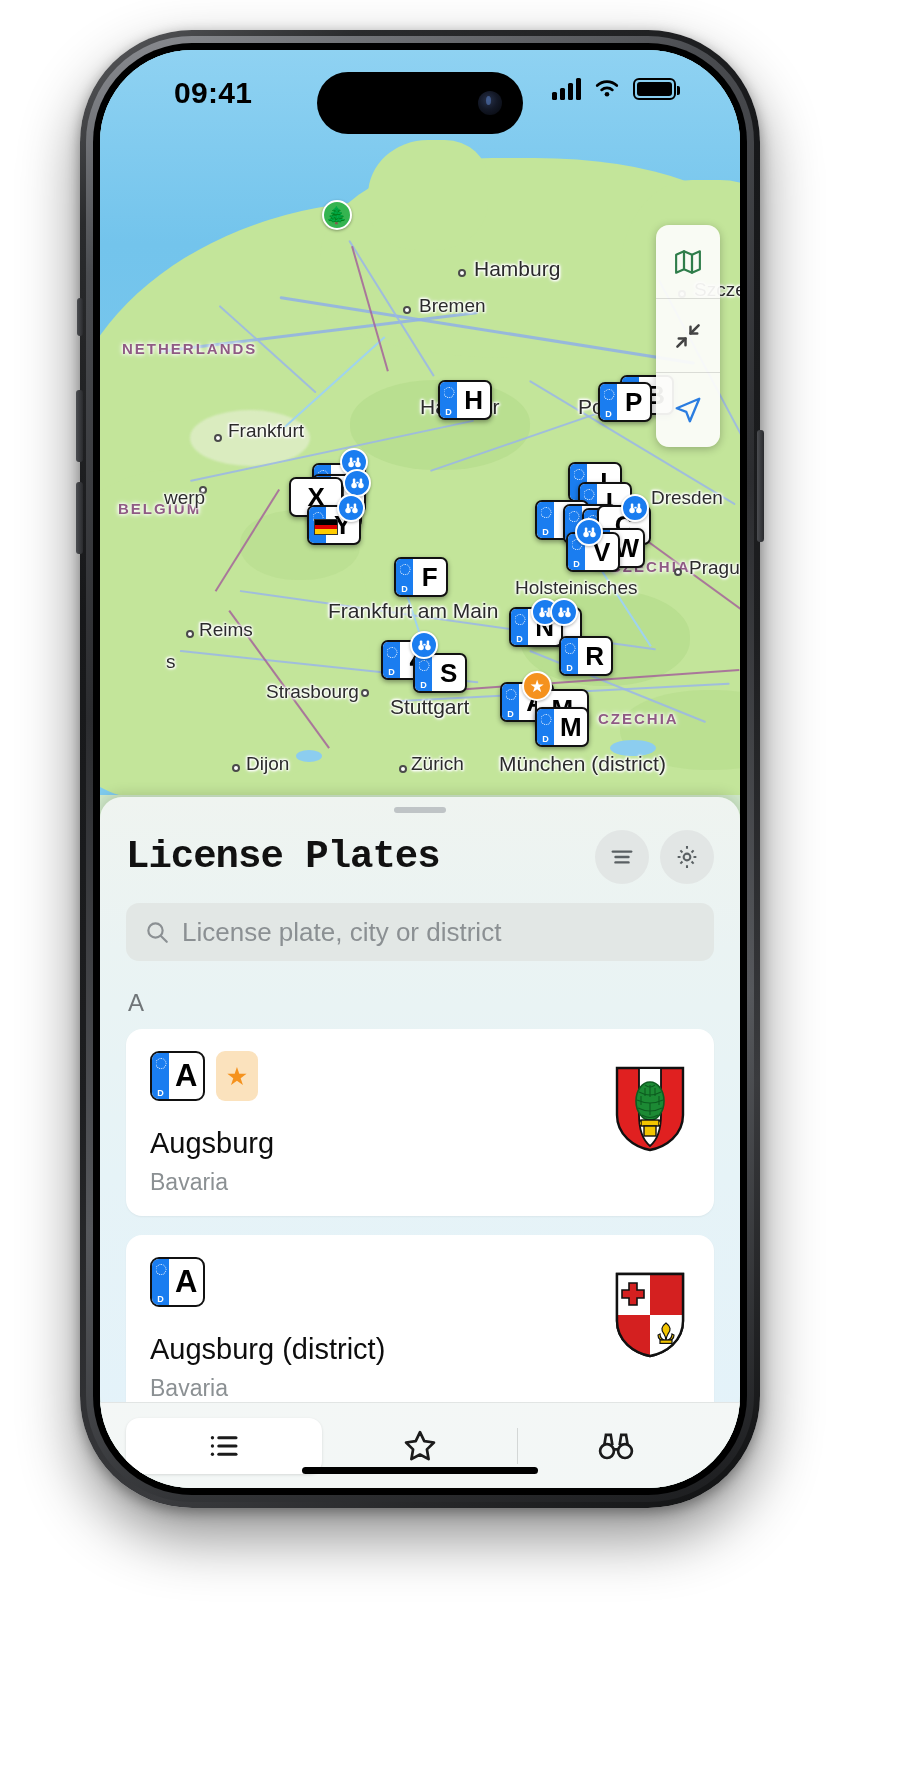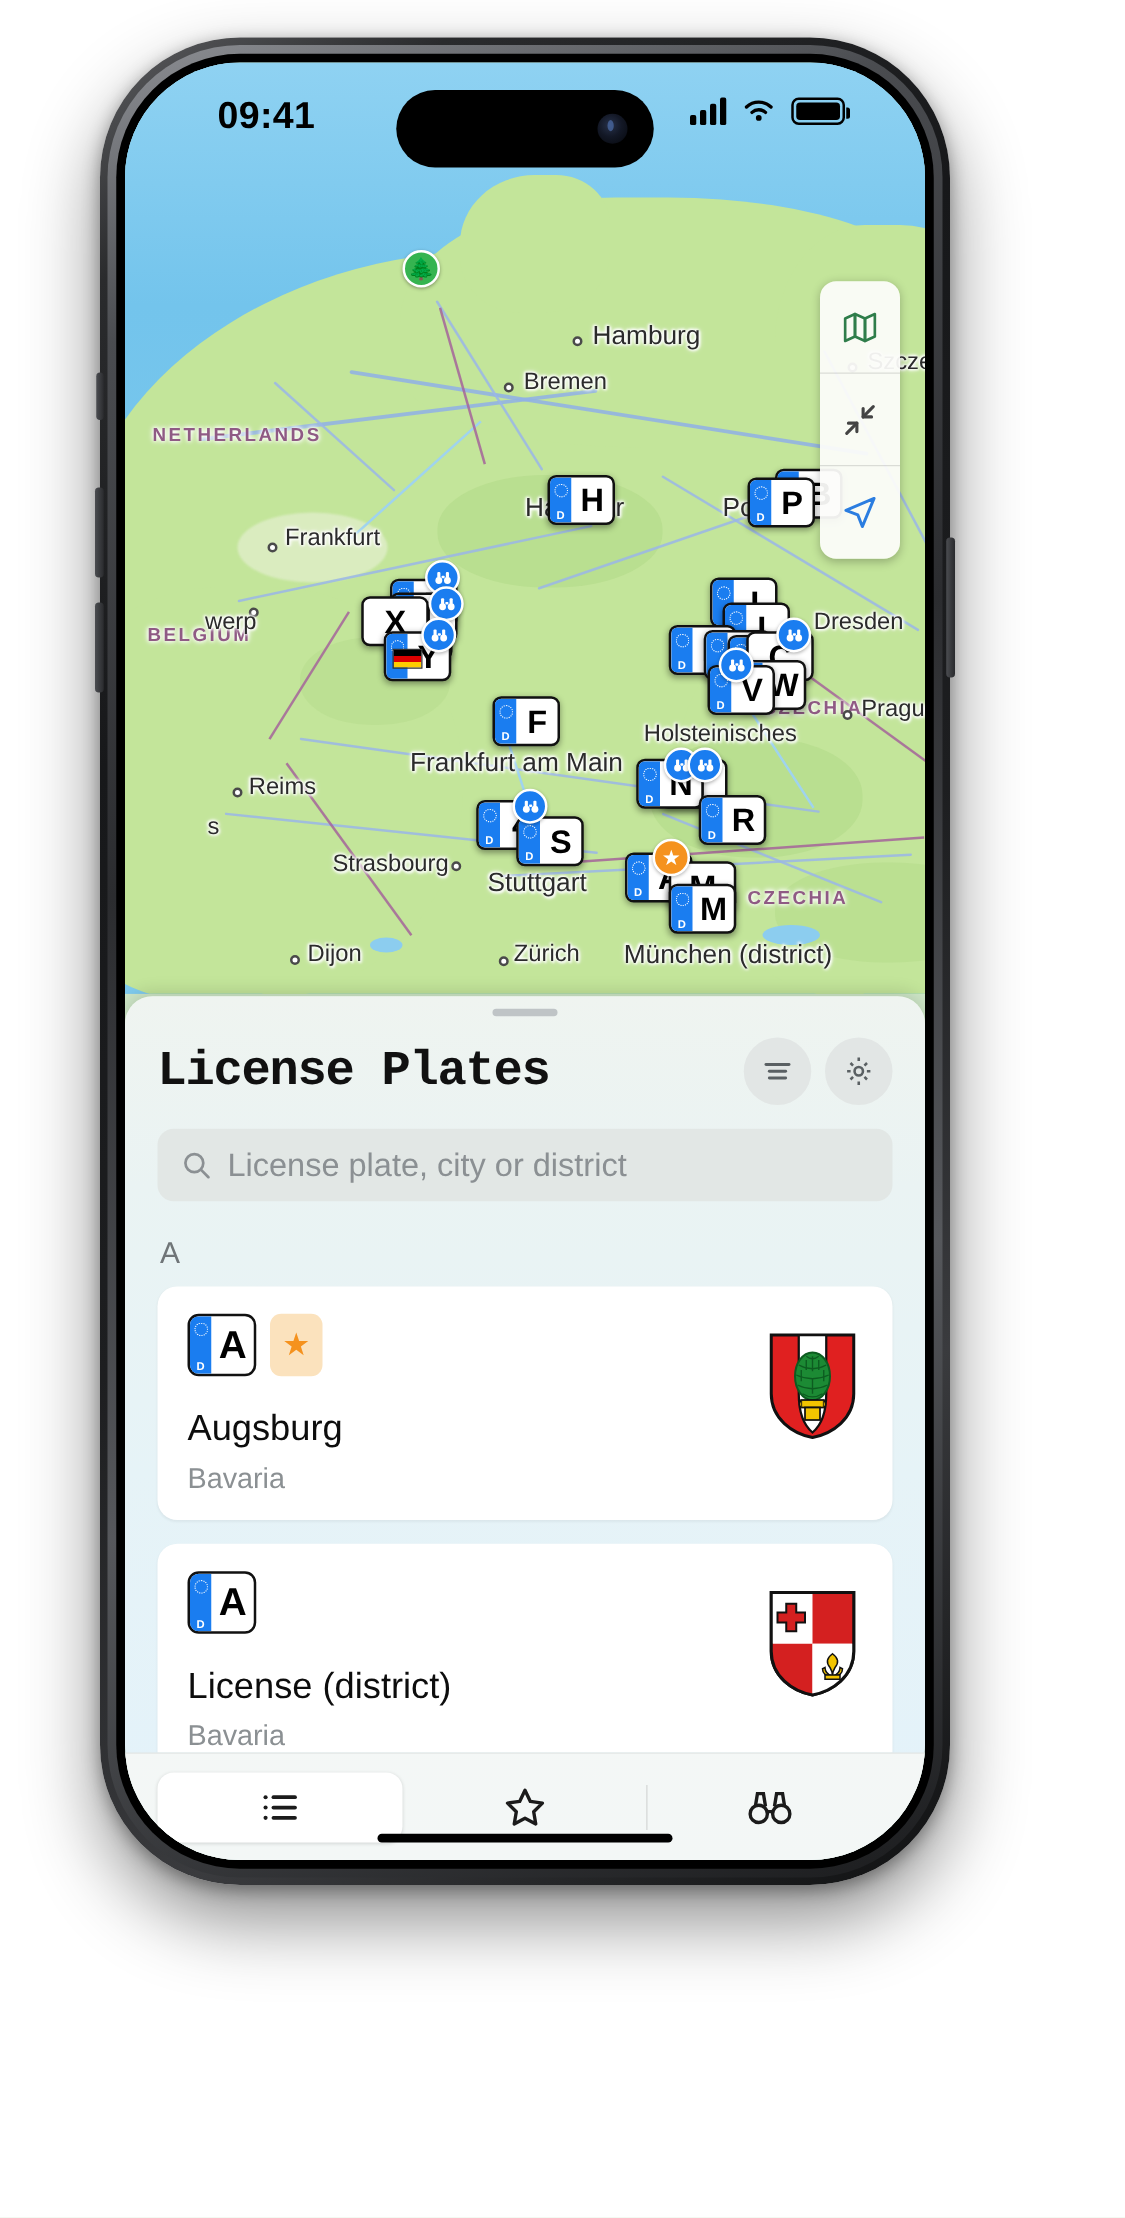--- a/index.html
+++ b/index.html
@@ -672,21 +672,21 @@
         <div class="card">
           <div class="card-top">
             <div class="plate-chip">
               <div class="plate-eu">
                 <div class="stars"></div>
                 <div class="dcode">D</div>
               </div>
               <div class="plate-letters">A</div>
             </div>
           </div>
-          <div class="card-name">License (district)</div>
+          <div class="card-name">Augsburg (district)</div>
           <div class="card-state">Bavaria</div>
           <svg class="crest" viewBox="0 0 72 88">
             <path d="M3 3 H69 V50 C69 70 52 82 36 85 C20 82 3 70 3 50 Z" fill="#ffffff" stroke="#111" stroke-width="2.4"></path>
             <path d="M3 3 H36 V44 L3 44 Z" fill="#ffffff"></path>
             <path d="M36 3 H69 V44 L36 44 Z" fill="#d42020"></path>
             <path d="M3 44 H36 V85 C20 82 3 70 3 50 Z" fill="#d42020"></path>
             <path d="M36 44 H69 V50 C69 70 52 82 36 85 Z" fill="#ffffff"></path>
             <g stroke="#111" stroke-width="1.6" fill="#d42020">
               <path d="M15 12 h8 v7 h7 v8 h-7 v7 h-8 v-7 h-7 v-8 h7 z"></path>
             </g>

